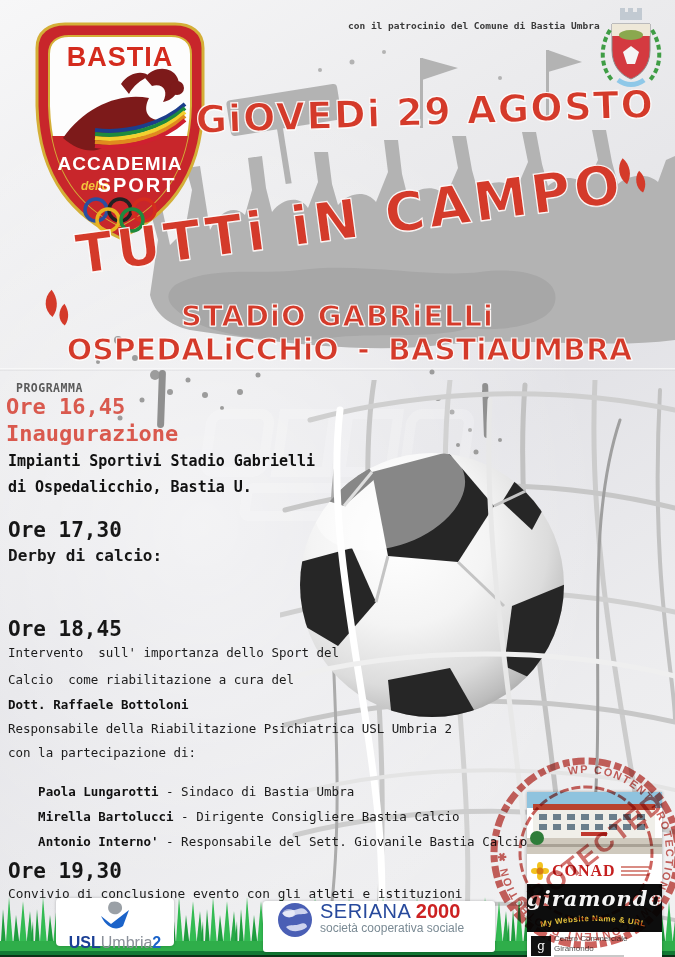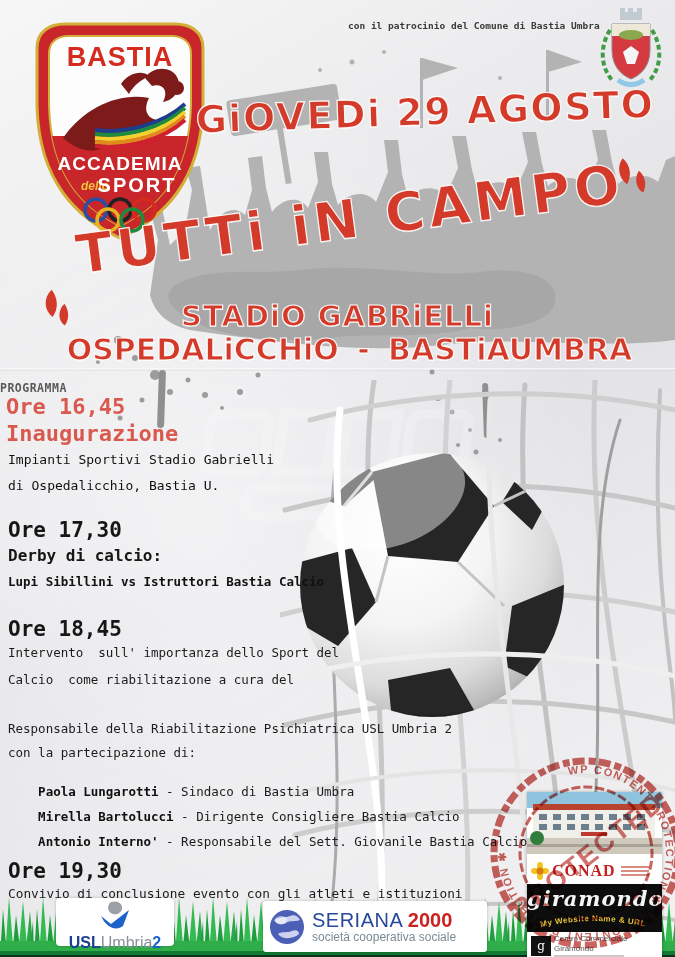--- a/index.html
+++ b/index.html
@@ -20,39 +20,39 @@
   .bg-seam{left:0;top:368px;width:675px;height:3px;
     background:linear-gradient(to bottom, rgba(255,255,255,.8), rgba(180,180,185,.25));}
   
   .date-title{left:185px;top:90px;width:480px;text-align:center;font-size:38px;
     letter-spacing:1.5px;transform:rotate(-2deg);}
   .main-title{left:35px;top:188px;width:630px;text-align:center;font-size:54px;
     letter-spacing:4px;transform:rotate(-7.5deg);}
   .venue1{left:0;top:299px;width:675px;text-align:center;font-size:29px;letter-spacing:1px;}
   .venue2{left:12px;top:332px;width:675px;text-align:center;font-size:30px;word-spacing:8px;}
   
-  .programma{left:0;top:381px;font-size:11.5px;font-weight:bold;color:#5a5a5a;letter-spacing:.5px;}
+  .programma{left:16px;top:381px;font-size:11.5px;font-weight:bold;color:#5a5a5a;letter-spacing:.5px;}
   .soft-red{color:#d9594e;font-weight:bold;text-align:center;}
   .t-big{font-size:22px;}
   .t-ore{font-size:21px;font-weight:bold;color:#161616;}
-  .t-mid{font-size:13px;color:#111;}
+  .t-mid{font-size:15px;color:#111;font-weight:bold;}
   .t-sub{font-size:16px;font-weight:bold;color:#161616;}
   .t-small{font-size:12.5px;color:#1c1c1c;}
   .t-smallb{font-size:12.5px;font-weight:bold;color:#111;}
   .pname{font-weight:bold;color:#111;}
   
   .usl-box{left:56px;top:898px;width:118px;height:48px;background:#fff;border-radius:4px;
     box-shadow:0 0 3px rgba(0,0,0,.25);text-align:center;font-family:"Liberation Sans",sans-serif;}
   .usl-text{font-size:16px;letter-spacing:0;line-height:1;margin-top:1px;}
   .usl-text .u1{color:#1b3f94;font-weight:bold;}
   .usl-text .u2{color:#8a9099;}
   .usl-text .u3{color:#1b63c9;font-weight:bold;}
   .seriana-box{left:263px;top:901px;width:224px;height:51px;background:#fff;border-radius:3px;
-    box-shadow:0 0 3px rgba(0,0,0,.25);display:flex;align-items:center;
-    font-family:"Liberation Sans",sans-serif;}
+    box-shadow:0 0 3px rgba(0,0,0,.25);display:flex;
+    font-family:"Liberation Sans",sans-serif;padding-left:8px;}
   .seriana-txt{margin-left:6px;line-height:1.05;}
   .seriana-name{font-size:20px;color:#27499c;letter-spacing:.5px;}
   .seriana-year{font-size:20px;color:#cc2222;font-weight:bold;}
   .seriana-sub{font-size:12px;color:#7a8a94;}
   .right-block{left:527px;top:792px;width:135px;background:#fff;box-shadow:0 0 3px rgba(0,0,0,.3);}
   .conad-strip{height:26px;background:#fff;display:flex;align-items:center;padding:0 4px;}
   .conad-name{font-family:"Liberation Serif",serif;font-weight:bold;font-size:16px;color:#c51f1f;
     letter-spacing:1px;margin-left:3px;}
   .conad-bars{margin-left:5px;display:flex;flex-direction:column;gap:2px;}
   .conad-bars i{display:block;width:28px;height:2px;background:#d98c84;}
@@ -273,25 +273,25 @@
 
   <div class="abs mono programma">PROGRAMMA</div>
 
   <div class="abs mono soft-red t-big" style="left:6px;top:394px">Ore 16,45</div>
   <div class="abs mono soft-red t-big" style="left:6px;top:421px">Inaugurazione</div>
   <div class="abs mono t-mid" style="left:8px;top:452px">Impianti Sportivi Stadio Gabrielli</div>
   <div class="abs mono t-mid" style="left:8px;top:478px">di Ospedalicchio, Bastia U.</div>
 
   <div class="abs mono t-ore" style="left:8px;top:518px">Ore 17,30</div>
   <div class="abs mono t-sub" style="left:8px;top:546px">Derby di calcio:</div>
-  <div class="abs mono t-smallb" style="left:8px;top:574px">Lupi Sibillini vs Istruttori Bastia Calcio</div>
 
   <div class="abs mono t-ore" style="left:8px;top:617px">Ore 18,45</div>
   <div class="abs mono t-small" style="left:8px;top:645px">Intervento  sull' importanza dello Sport del</div>
   <div class="abs mono t-small" style="left:8px;top:672px">Calcio  come riabilitazione a cura del</div>
+  <div class="abs mono t-smallb" style="left:8px;top:697px">Dott. Raffaele Bottoloni</div>
   <div class="abs mono t-small" style="left:8px;top:721px">Responsabile della Riabilitazione Psichiatrica USL Umbria 2</div>
   <div class="abs mono t-small" style="left:8px;top:745px">con la partecipazione di:</div>
 
   <div class="abs mono t-small" style="left:8px;top:769px">
     <span class="pname">Paola Lungarotti</span><span> - </span><span>Sindaco di Bastia Umbra</span>
   </div>
   <div class="abs mono t-small" style="left:8px;top:794px">
     <span class="pname">Mirella Bartolucci</span><span> - </span><span>Dirigente Consigliere Bastia Calcio</span>
   </div>
   <div class="abs mono t-small" style="left:8px;top:819px">

